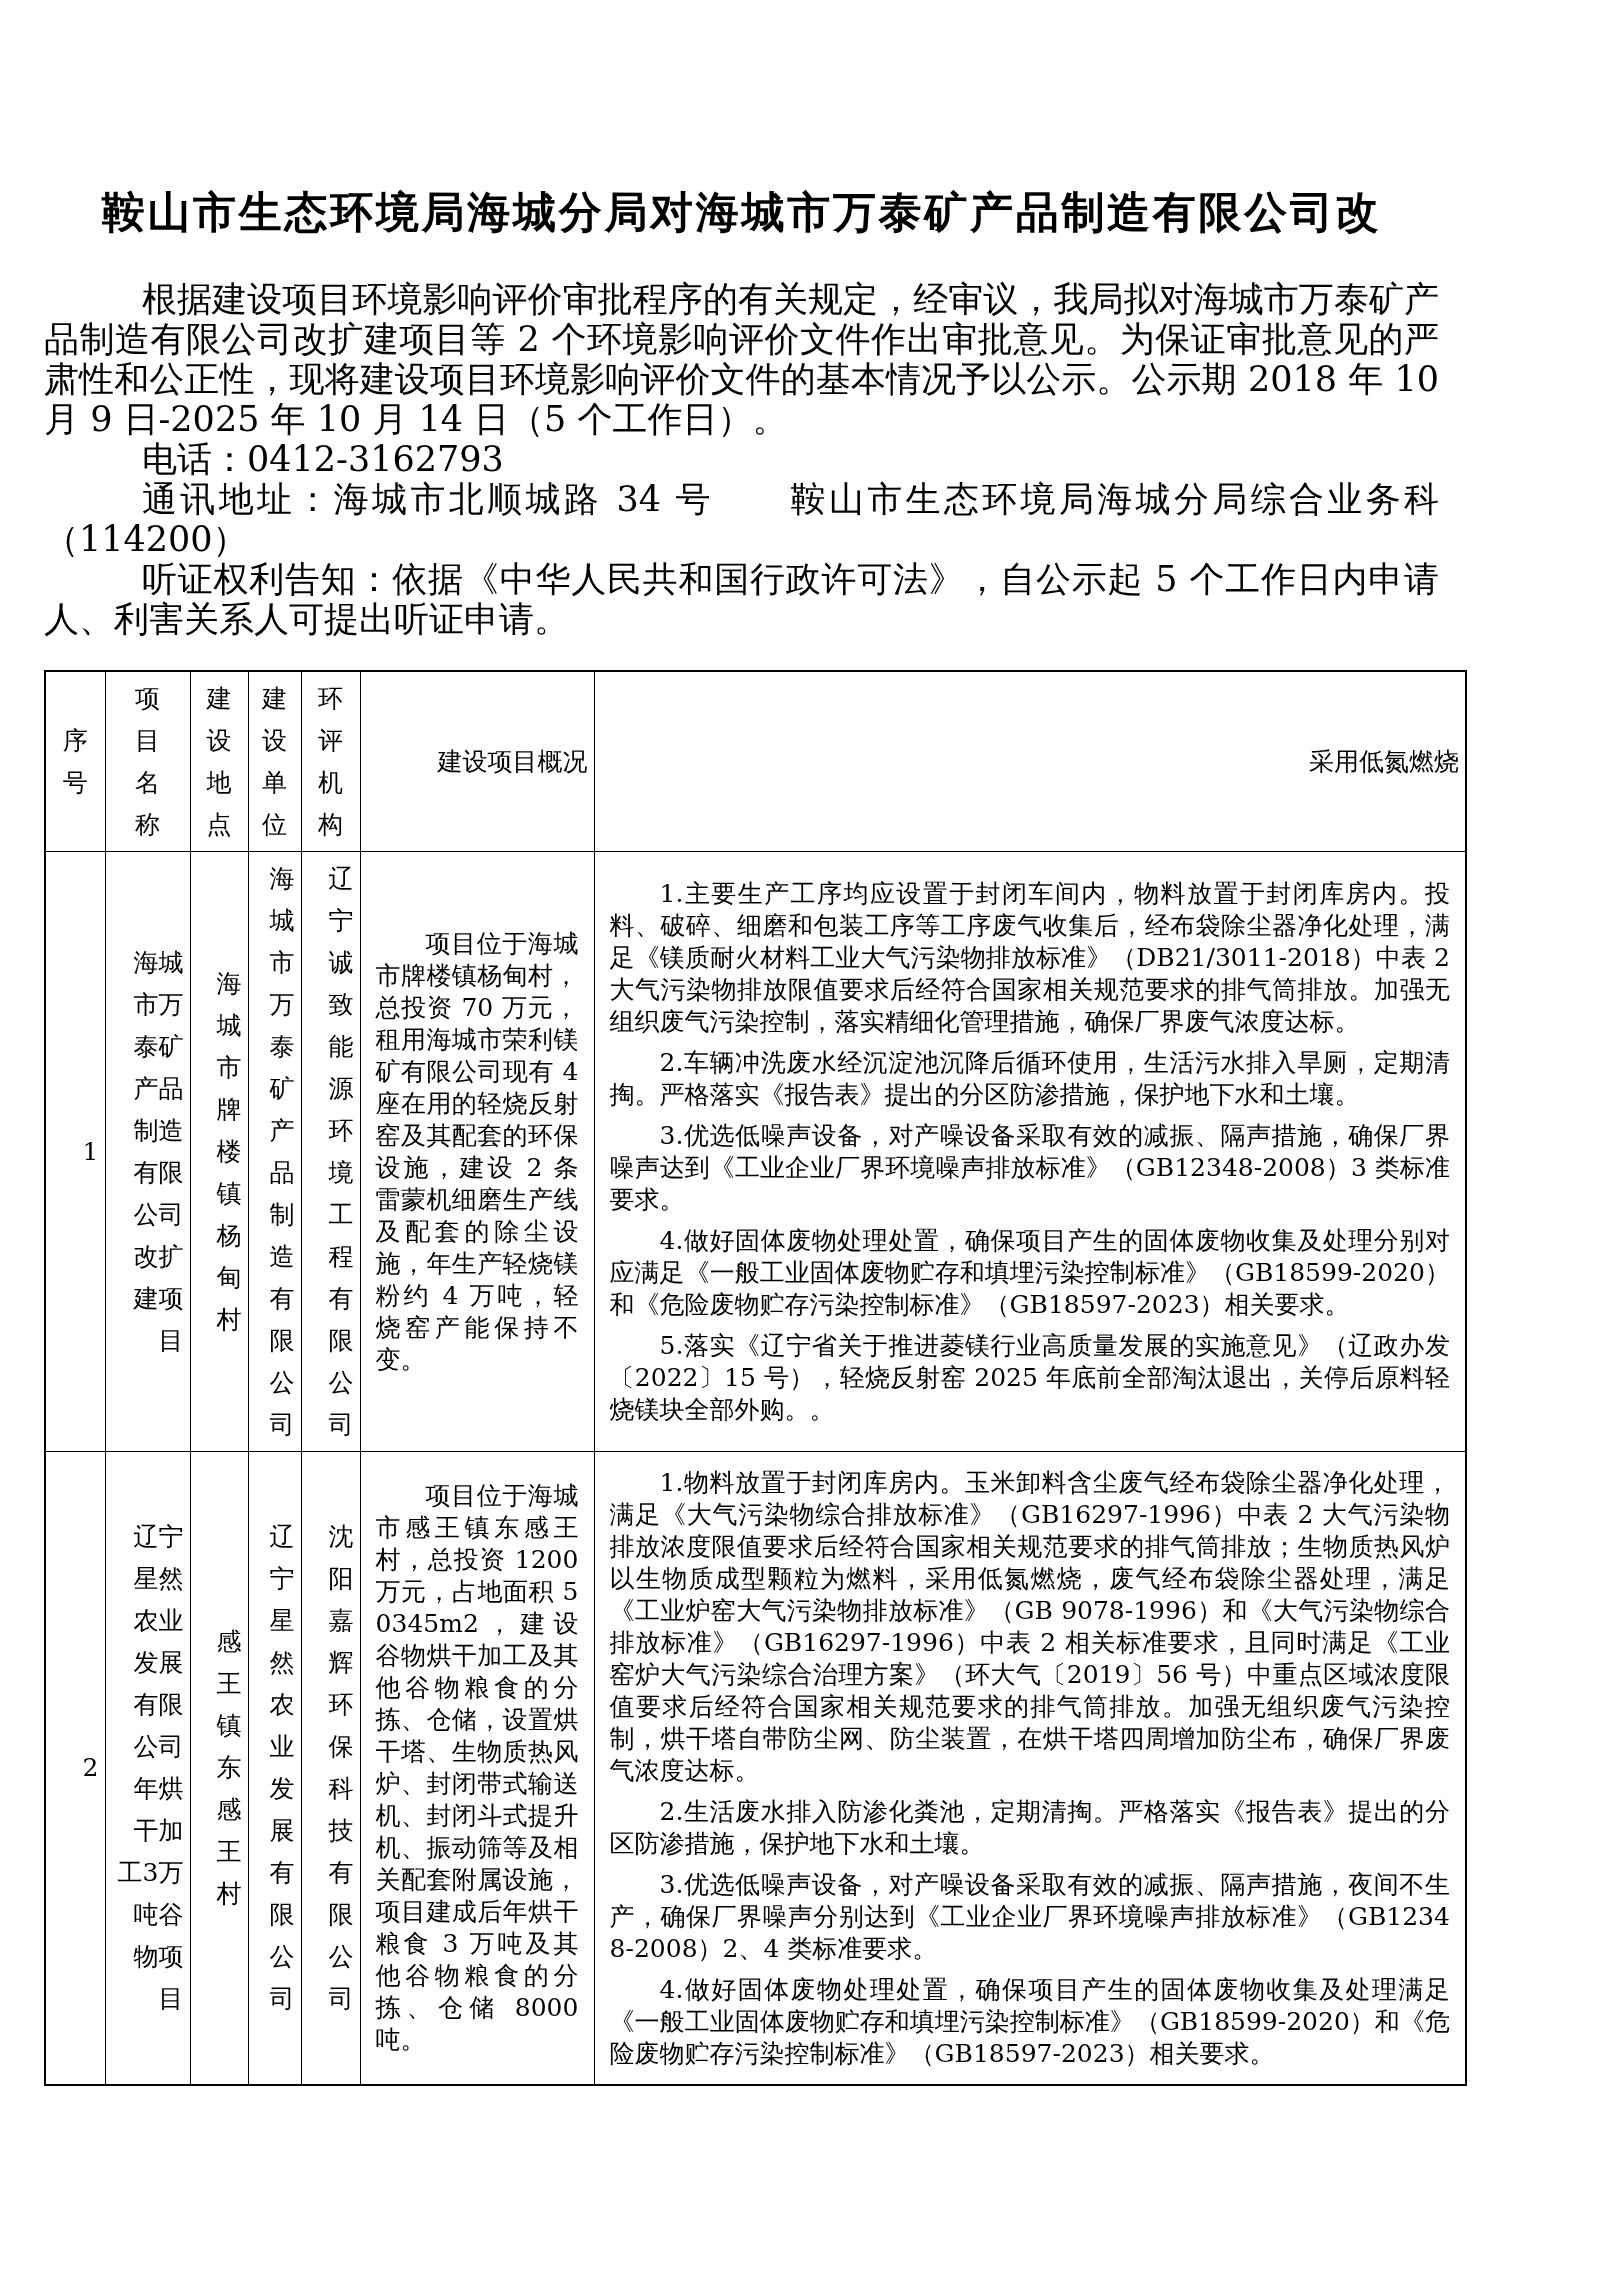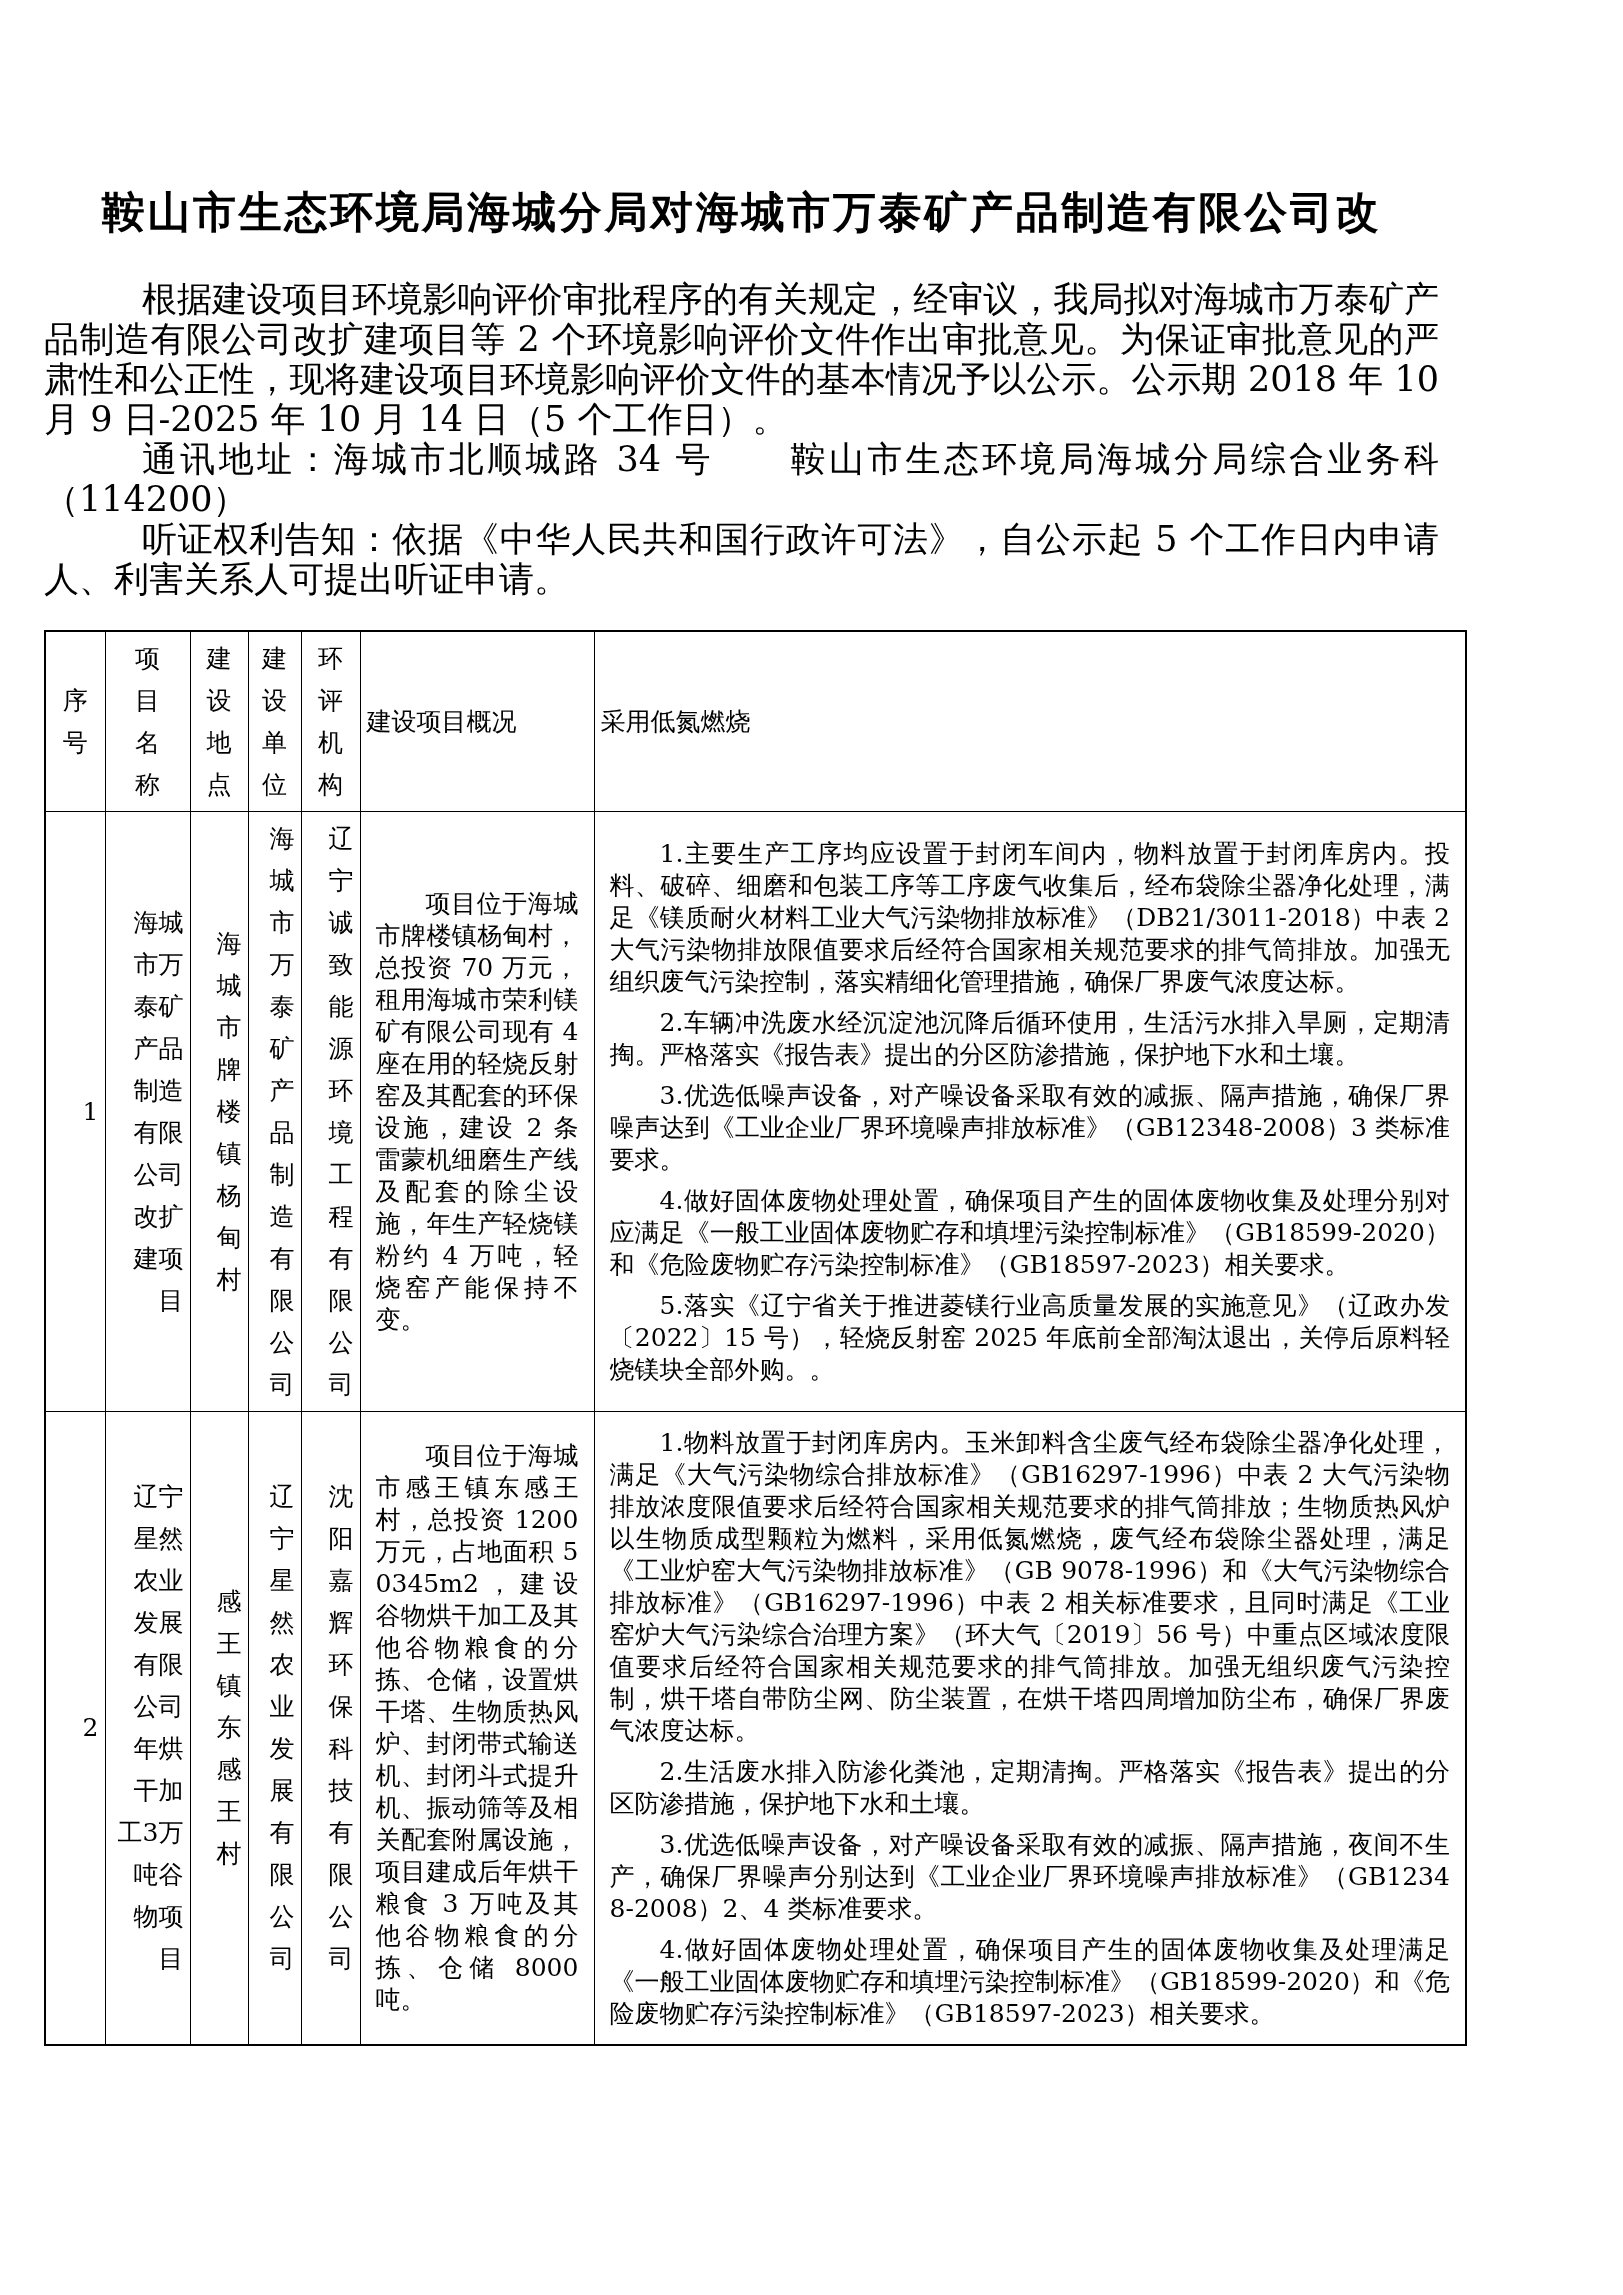--- a/index.html
+++ b/index.html
@@ -49,21 +49,21 @@
     color: #000;
     font-weight: normal;
     padding: 5.5px 6.1px;
   }
   th.vhead {
     white-space: pre-line;       
     text-align: center;
     line-height: 42px;
     padding: 6.8px 2.7px;
   }
-  th.hhead { text-align: left; line-height: 42px; }
+  th.hhead { text-align: right; line-height: 42px; }
   td.cell-center {
     text-align: right;
     word-break: break-all;
     line-height: 42px;
   }
   td.cell-text { vertical-align: middle; padding: 6.8px 8.2px; }
   td.cell-text p {
     margin: 9px;
     text-indent: 2em;
     text-align: justify;
@@ -74,20 +74,21 @@
 </head>
 <body>
 
 <div class="page">
 
   <h1 class="doc-title">
     <span class="title-line">鞍山市生态环境局海城分局对海城市万泰矿产品制造有限公司改</span>
   </h1>
 
   <p class="para indent">根据建设项目环境影响评价审批程序的有关规定，经审议，我局拟对海城市万泰矿产品制造有限公司改扩建项目等 2 个环境影响评价文件作出审批意见。为保证审批意见的严肃性和公正性，现将建设项目环境影响评价文件的基本情况予以公示。公示期 2018 年 10 月 9 日-2025 年 10 月 14 日（5 个工作日）。</p>
+  <p class="para indent">电话：0412-3162793</p>
   <p class="para indent">通讯地址：海城市北顺城路 34 号　　鞍山市生态环境局海城分局综合业务科（114200）</p>
   <p class="para indent">听证权利告知：依据《中华人民共和国行政许可法》，自公示起 5 个工作日内申请人、利害关系人可提出听证申请。</p>
 
   <table class="projects">
     <colgroup>
       <col style="width:60px">
       <col style="width:85px">
       <col style="width:58px">
       <col style="width:53px">
       <col style="width:59px">

